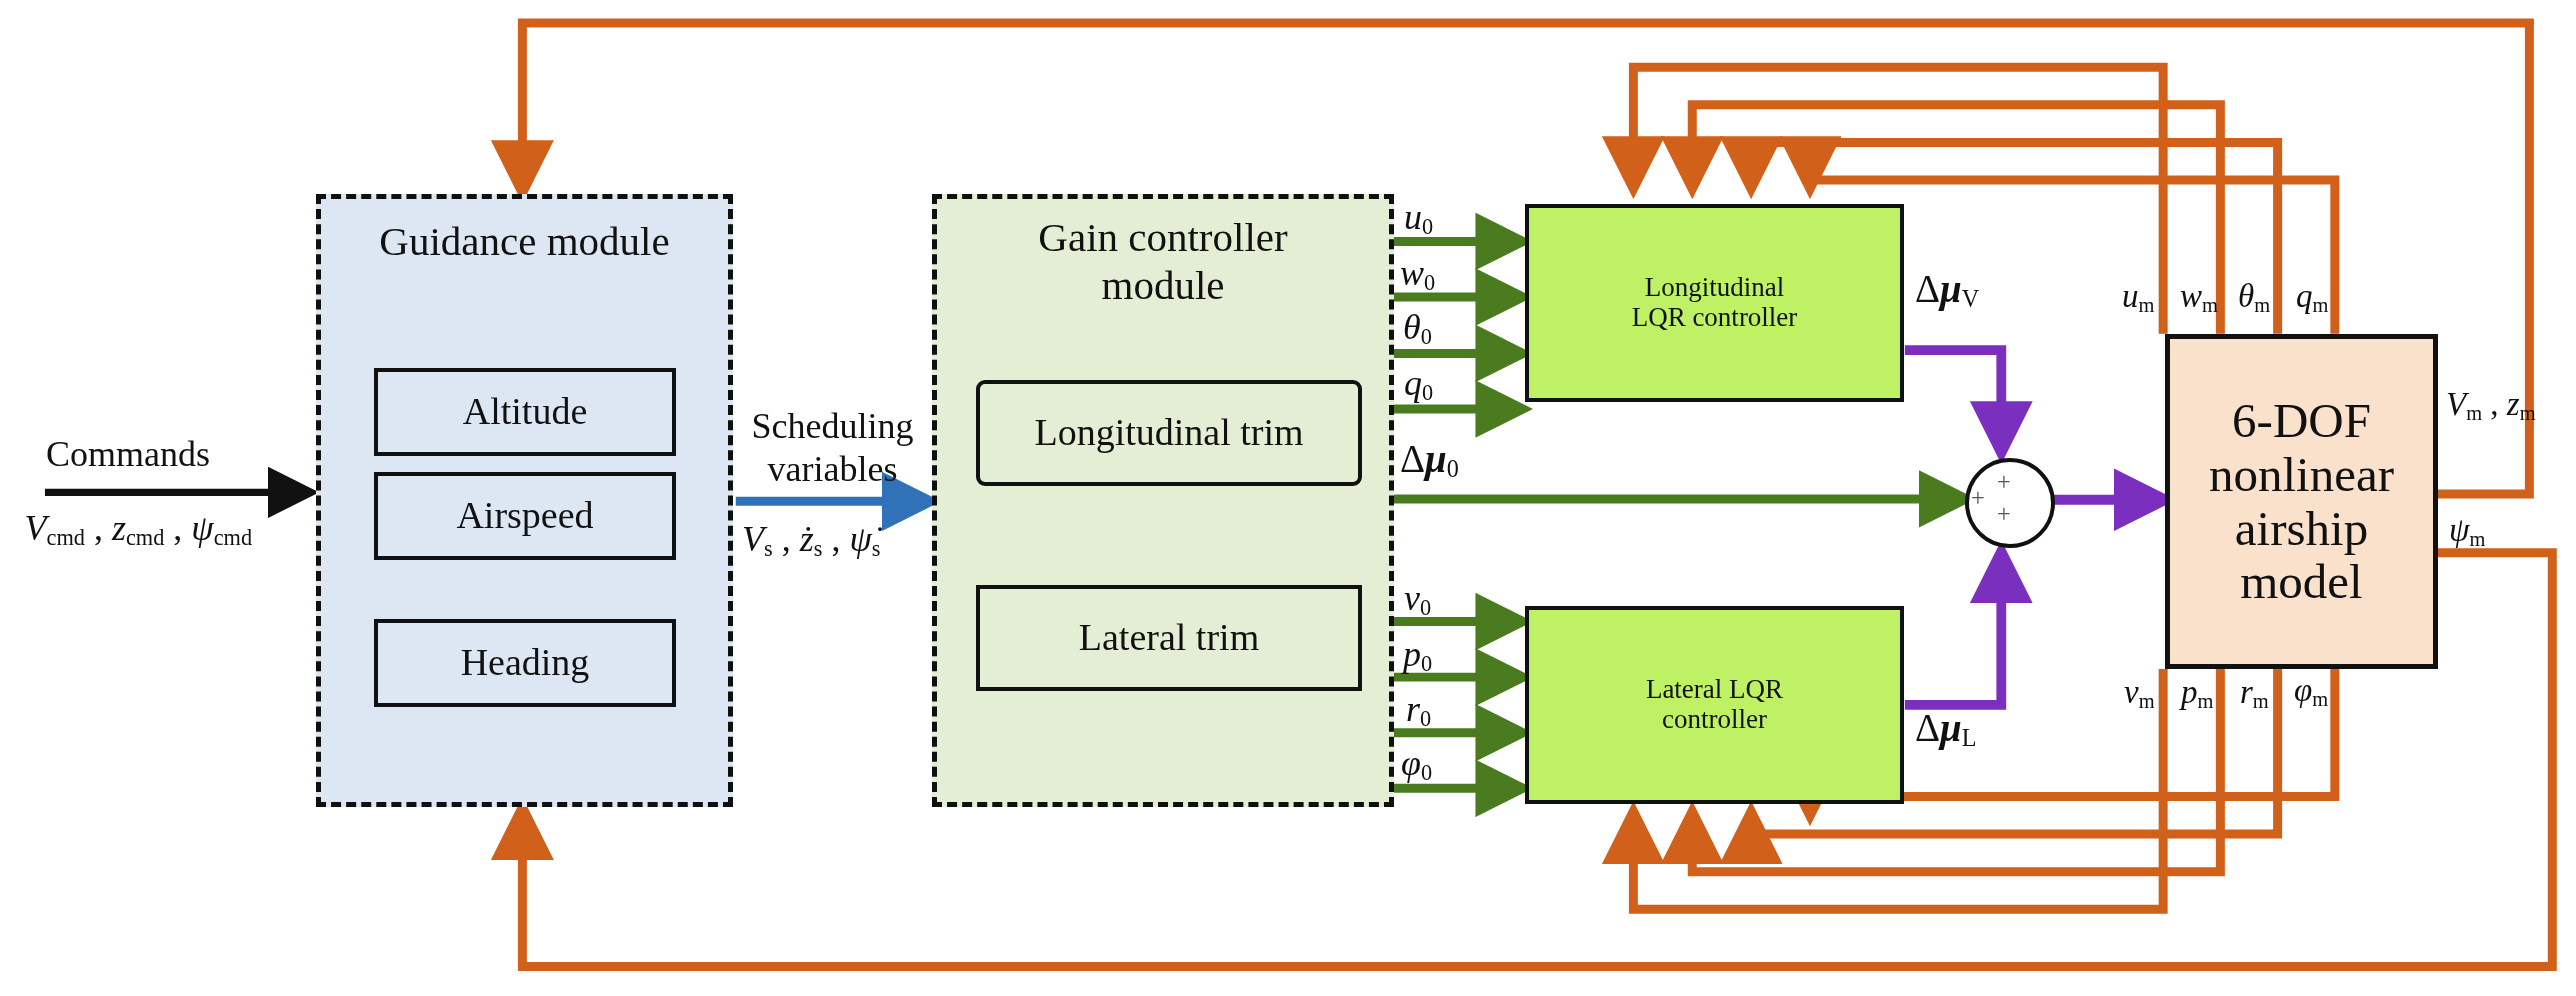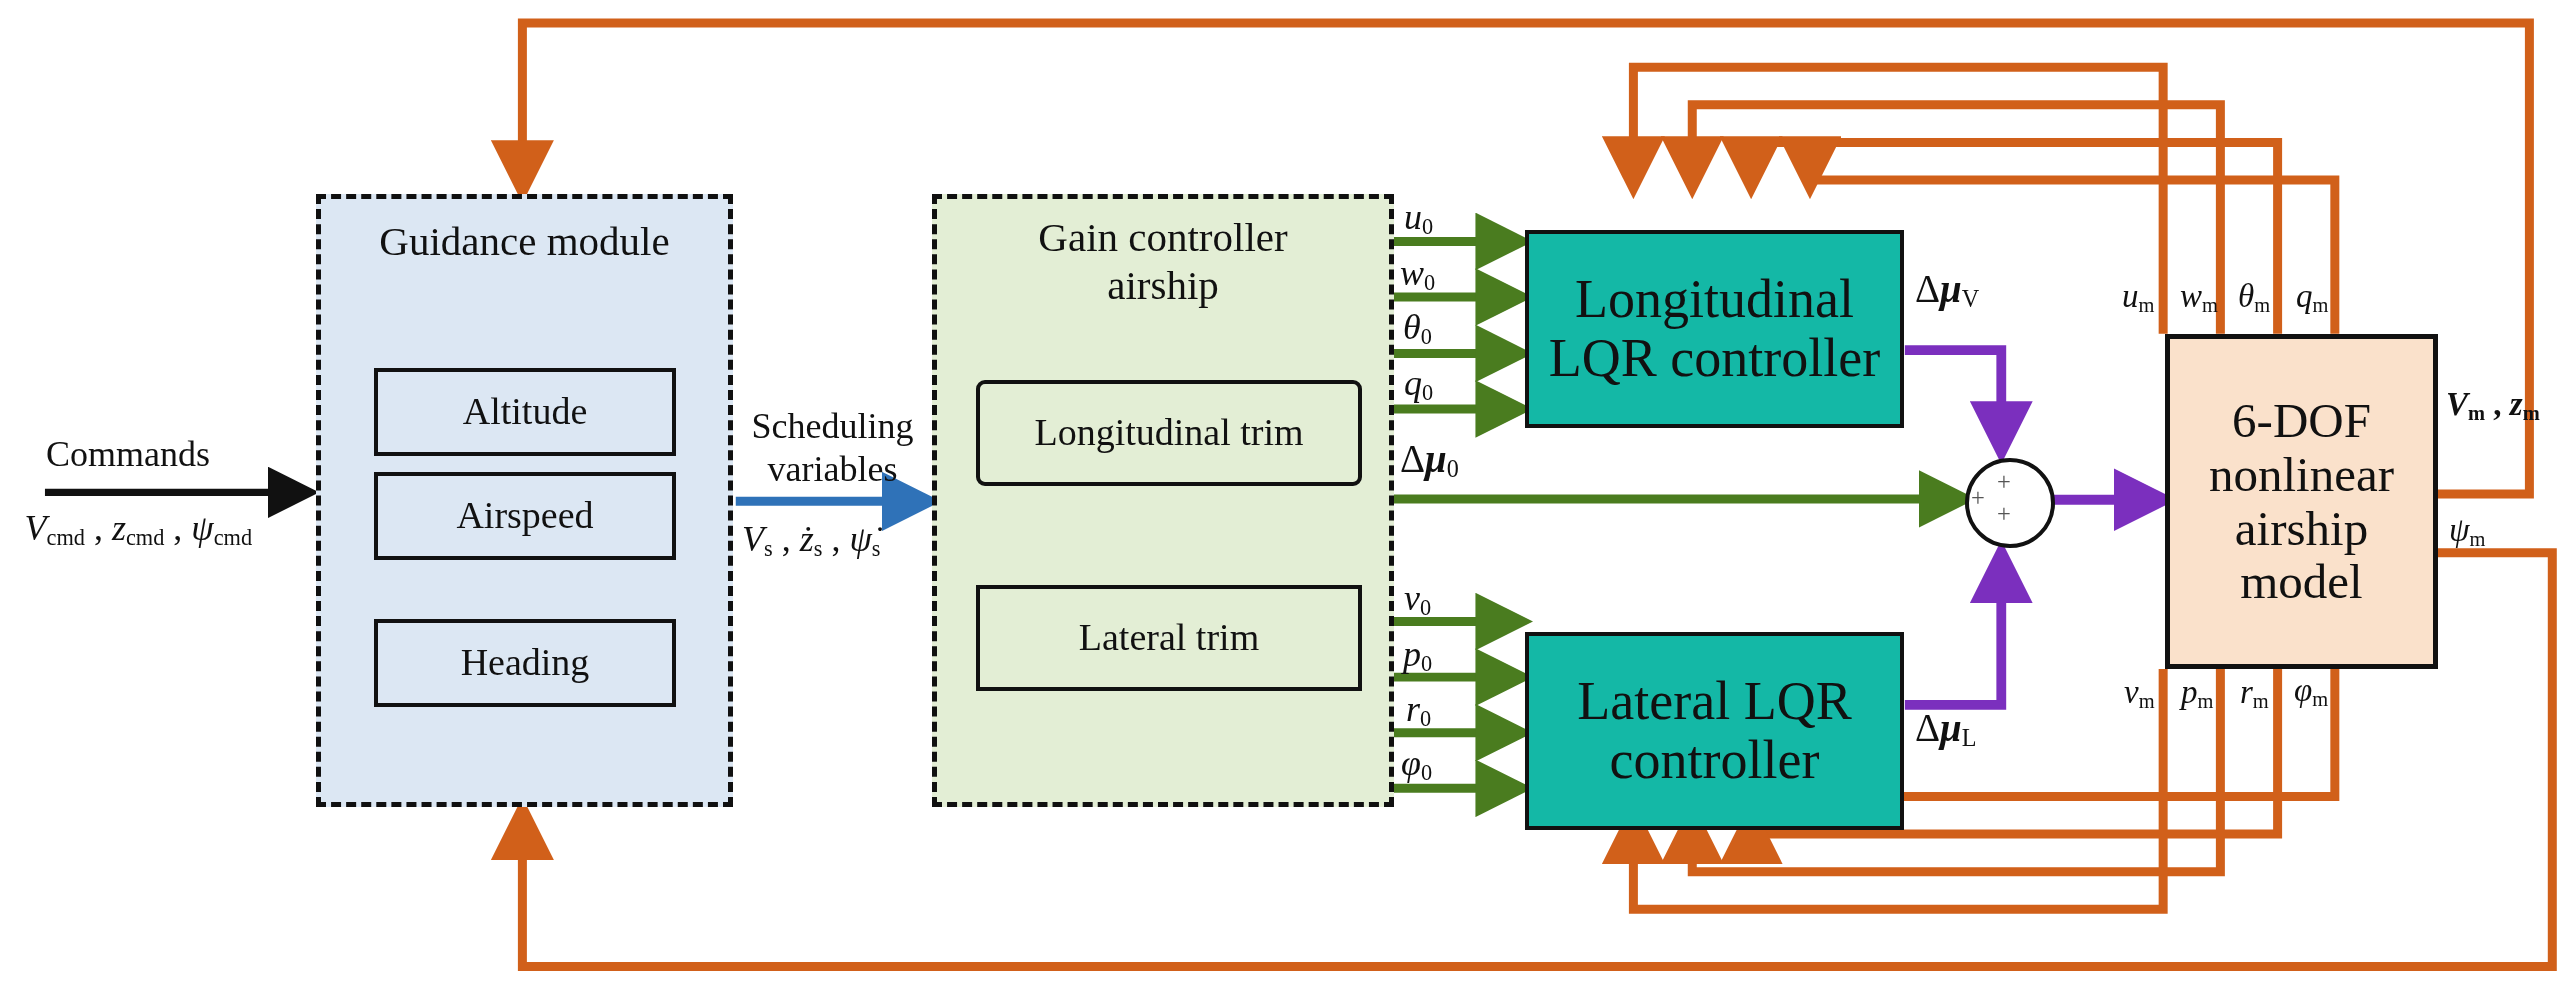--- a/index.html
+++ b/index.html
@@ -7,21 +7,21 @@
   #stage{position:relative;width:2576px;height:997px;background:#fff;}
   svg#wires{position:absolute;left:0;top:0;width:2576px;height:997px;}
   .blk{position:absolute;box-sizing:border-box;display:flex;align-items:center;
        justify-content:center;text-align:center;color:#111;line-height:1.1;}
   .dashmod{border:5.7px dashed #101010;}
   .guid{background:#dce7f3;}
   .gain{background:#e3eed5;}
   .subg{border:4.1px solid #111;background:#dce7f3;font-size:38px;}
   .subn{border:4.1px solid #111;background:#e3eed5;font-size:38px;}
   .modtitle{position:absolute;width:100%;text-align:center;font-size:41px;}
-  .ctrl{border:4.9px solid #111;background:#14b8a6;font-size:54px;margin-top:26px;}
+  .ctrl{border:4.9px solid #111;background:#bef264;font-size:27px;}
   .plant{border:5.7px solid #111;background:#fae1cb;font-size:49px;}
   .lbl{position:absolute;font-size:36px;color:#111;white-space:nowrap;}
   .lblsm{position:absolute;font-size:33px;color:#111;white-space:nowrap;}
   .it{font-style:italic;}
   .bi{font-style:italic;font-weight:bold;}
   sub{font-size:0.62em;font-style:normal;vertical-align:-0.22em;}
   .sumc{position:absolute;border:4.9px solid #111;border-radius:50%;background:#fff;}
   .pl{position:absolute;font-size:24.5px;color:#555;}
 </style>
 </head>
@@ -122,21 +122,21 @@
   </div>
 
   <div class="lbl" style="left:737px;top:405px;text-align:center;width:191px;">Scheduling</div>
   <div class="lbl" style="left:737px;top:448px;text-align:center;width:191px;">variables</div>
   <div class="lbl" style="left:742px;top:518px;">
     <span class="it">V</span><sub>s</sub> , <span class="it">ż</span><sub>s</sub> , <span class="it">ψ̇</span><sub>s</sub>
   </div>
 
   <div class="blk dashmod gain" style="left:932px;top:194px;width:462px;height:613px;display:block;">
     <div class="modtitle" style="top:16.4px;">Gain controller</div>
-    <div class="modtitle" style="top:64px;">airship</div>
+    <div class="modtitle" style="top:64px;">module</div>
   </div>
   <div class="blk subn" style="left:976px;top:380px;width:386px;height:106px;border-radius:9px;">Longitudinal trim</div>
   <div class="blk subn" style="left:976px;top:585px;width:386px;height:106px;">Lateral trim</div>
 
   <div class="lbl" style="left:1404px;top:196px;"><span class="it">u</span><sub>0</sub></div>
   <div class="lbl" style="left:1400px;top:252px;"><span class="it">w</span><sub>0</sub></div>
   <div class="lbl" style="left:1403px;top:306px;"><span class="it">θ</span><sub>0</sub></div>
   <div class="lbl" style="left:1404px;top:362px;"><span class="it">q</span><sub>0</sub></div>
 
   <div class="lbl" style="left:1400px;top:436px;font-size:39px;">
@@ -178,21 +178,21 @@
   <div class="lblsm" style="left:2122px;top:278px;"><span class="it">u</span><sub>m</sub></div>
   <div class="lblsm" style="left:2180px;top:278px;"><span class="it">w</span><sub>m</sub></div>
   <div class="lblsm" style="left:2238px;top:278px;"><span class="it">θ</span><sub>m</sub></div>
   <div class="lblsm" style="left:2296px;top:278px;text-align:right;"><span class="it">q</span><sub>m</sub></div>
 
   <div class="lblsm" style="left:2124px;top:674px;"><span class="it">v</span><sub>m</sub></div>
   <div class="lblsm" style="left:2181px;top:674px;"><span class="it">p</span><sub>m</sub></div>
   <div class="lblsm" style="left:2240px;top:674px;"><span class="it">r</span><sub>m</sub></div>
   <div class="lblsm" style="left:2294px;top:672px;"><span class="it">φ</span><sub>m</sub></div>
 
-  <div class="lblsm" style="left:2446px;top:386px;font-weight:bold;">
+  <div class="lblsm" style="left:2446px;top:386px;">
     <span class="it">V</span><sub>m</sub> , <span class="it">z</span><sub>m</sub>
   </div>
   <div class="lblsm" style="left:2449px;top:512px;">
     <span class="it">ψ</span><sub>m</sub>
   </div>
 
 </div>
 
 
 </body></html>

